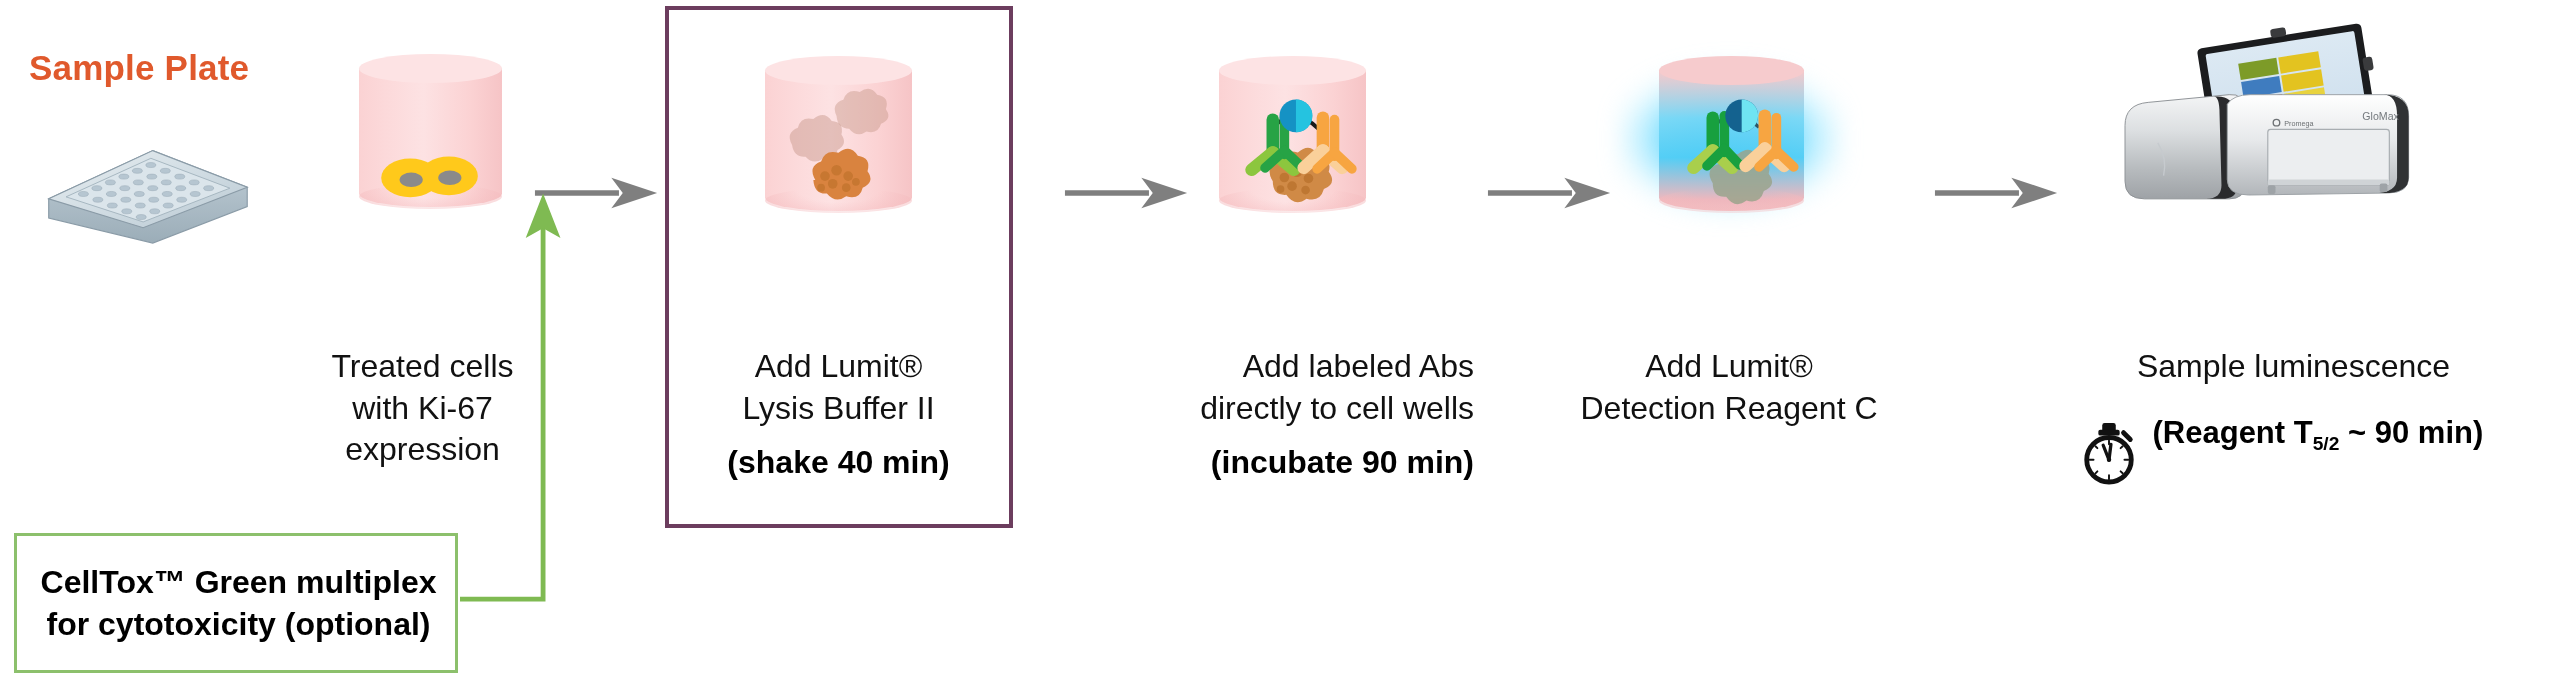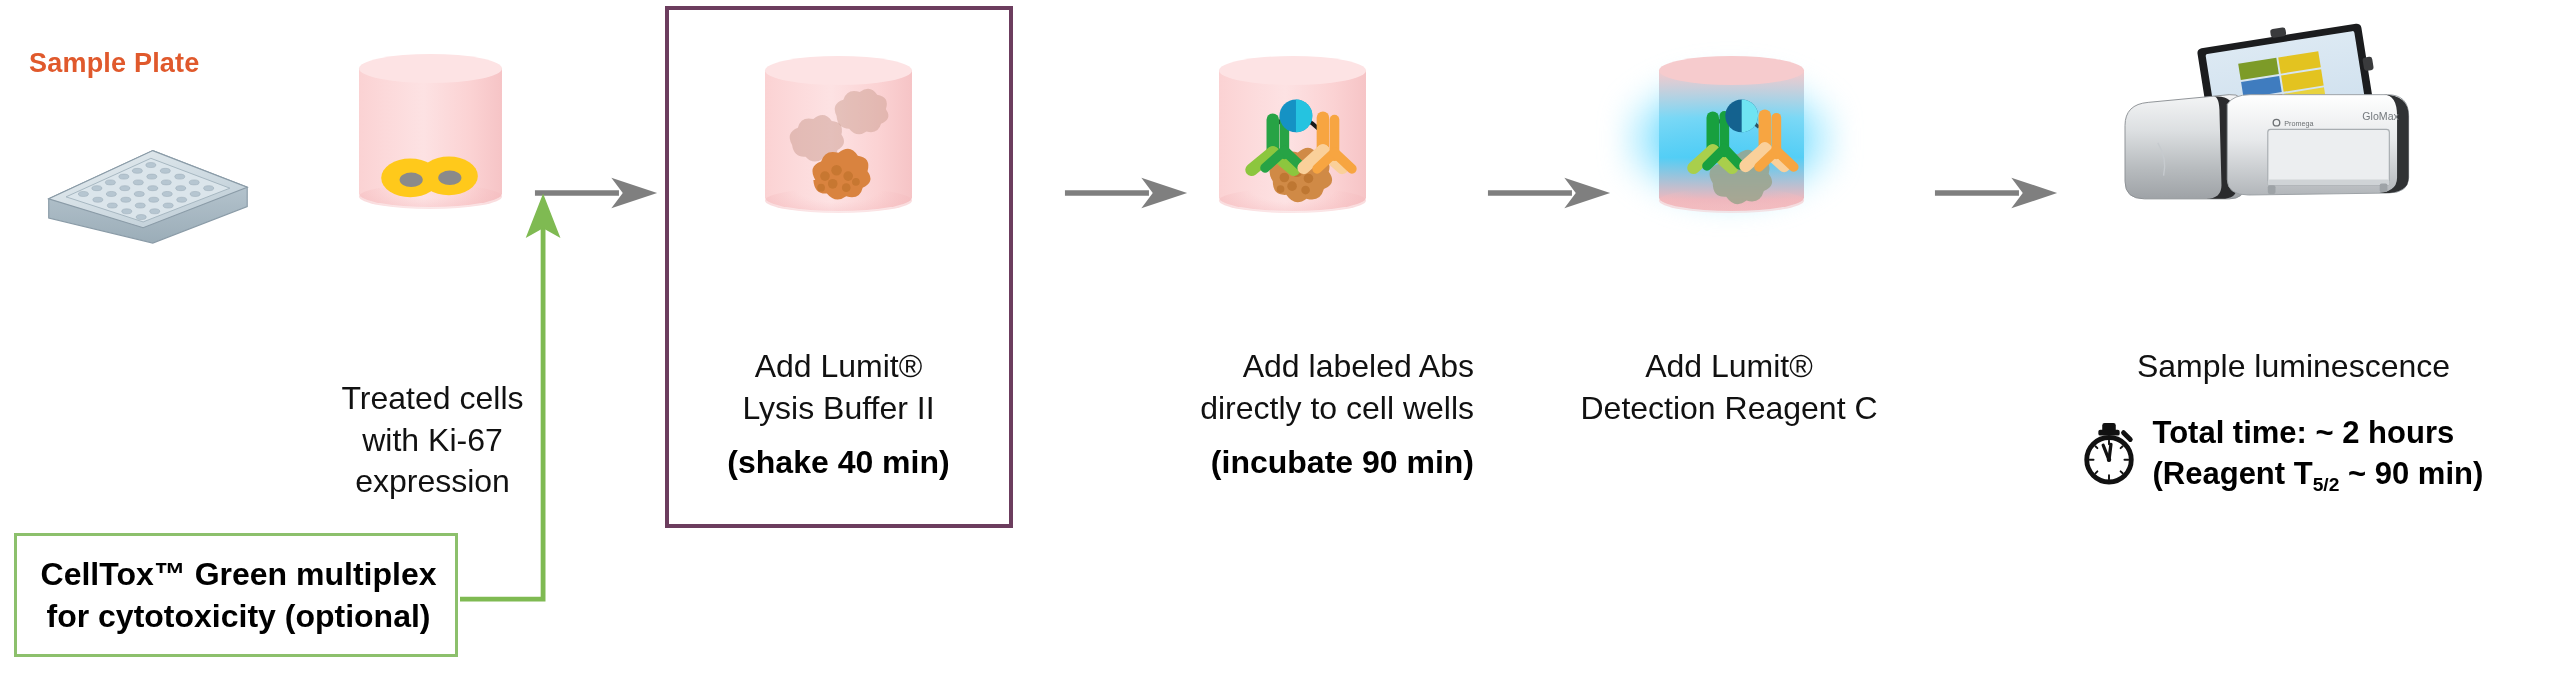--- a/index.html
+++ b/index.html
@@ -19,21 +19,21 @@
     background: #ffffff;
     overflow: hidden;
   }
 
   
   .abs { position: absolute; }
 
   
   #sample-plate-title {
     left: 29px; top: 48px;
-    font-size: 27px;
+    font-size: 35px;
     font-weight: bold;
     color: #E0592C;
     letter-spacing: 0.2px;
     white-space: nowrap;
   }
 
   
   #plate-wrap { left: 41px; top: 135px; width: 212px; height: 116px; }
 
   
@@ -94,21 +94,21 @@
     left: 665px; top: 5.8px;
     width: 348px; height: 522px;
     border: 4.8px solid #6C3D5E;
     box-sizing: border-box;
     background: transparent;
   }
 
   
   #celltox-box {
     left: 13.5px; top: 533px;
-    width: 444px; height: 124px;
+    width: 444px; height: 140px;
     border: 3.9px solid #8CC06C;
     box-sizing: border-box;
     display: flex;
     align-items: center;
     justify-content: center;
     background: #ffffff;
     padding-left: 6px;
   }
   #celltox-text {
     font-size: 32px;
@@ -218,21 +218,21 @@
     <div class="cyl-top"></div>
     <div class="cyl-bottom-shade"></div>
     <svg class="abs" style="left:0;top:0;" width="143" height="153" viewBox="0 0 148 158">
       <ellipse cx="53" cy="128" rx="30" ry="20" fill="#FFC91B"></ellipse>
       <ellipse cx="93" cy="126" rx="30" ry="20" fill="#FFC91B"></ellipse>
       <ellipse cx="54" cy="130" rx="12" ry="7.5" fill="#8A8A8A"></ellipse>
       <ellipse cx="94" cy="128" rx="12" ry="7.5" fill="#8A8A8A"></ellipse>
     </svg>
   </div>
 
-  <div class="step-col" style="left:295px; top:346px; width:275px;margin-top:32px;">
+  <div class="step-col" style="left:285px; top:346px; width:275px;">
     <div class="step-caption">Treated cells
 with Ki-67
 expression</div>
   </div>
 
   <svg class="arrow-gray" style="left:534px; top:172px;" width="126" height="42" viewBox="0 0 130 44">
     <line x1="0" y1="22" x2="88" y2="22" stroke="#7F7F7F" stroke-width="6"></line>
     <polygon points="80,6 128,22 80,38 92,22" fill="#7F7F7F"></polygon>
   </svg>
 
@@ -459,21 +459,20 @@
         <line x1="45.1" y1="26" x2="43" y2="28"></line>
         <line x1="17" y1="54" x2="19" y2="52"></line>
         <line x1="17" y1="26" x2="19" y2="28"></line>
         <line x1="45.1" y1="54" x2="43" y2="52"></line>
       </g>
       <line x1="31" y1="40" x2="25" y2="25" stroke="#111" stroke-width="3.4" stroke-linecap="round"></line>
       <line x1="31" y1="40" x2="33" y2="24" stroke="#111" stroke-width="3.4" stroke-linecap="round"></line>
       <circle cx="31" cy="40" r="2.3" fill="#111"></circle>
     </svg>
     <div id="time-lines">
-      <div class="nowrap">Total time: ~ 2 hours</div>
       <div class="nowrap"><span>(Reagent T</span><sub>5/2</sub><span> ~ 90 min)</span></div>
     </div>
   </div>
 
   <svg class="abs" style="left:454px; top:180px;" width="126" height="425" viewBox="0 0 130 440">
     <path d="M6,434 L92,434 L92,48" stroke="#7FBA52" stroke-width="5" fill="none"></path>
     <polygon points="92,14 110,60 92,50 74,60" fill="#7FBA52"></polygon>
   </svg>
 
   <div class="abs" id="celltox-box">

